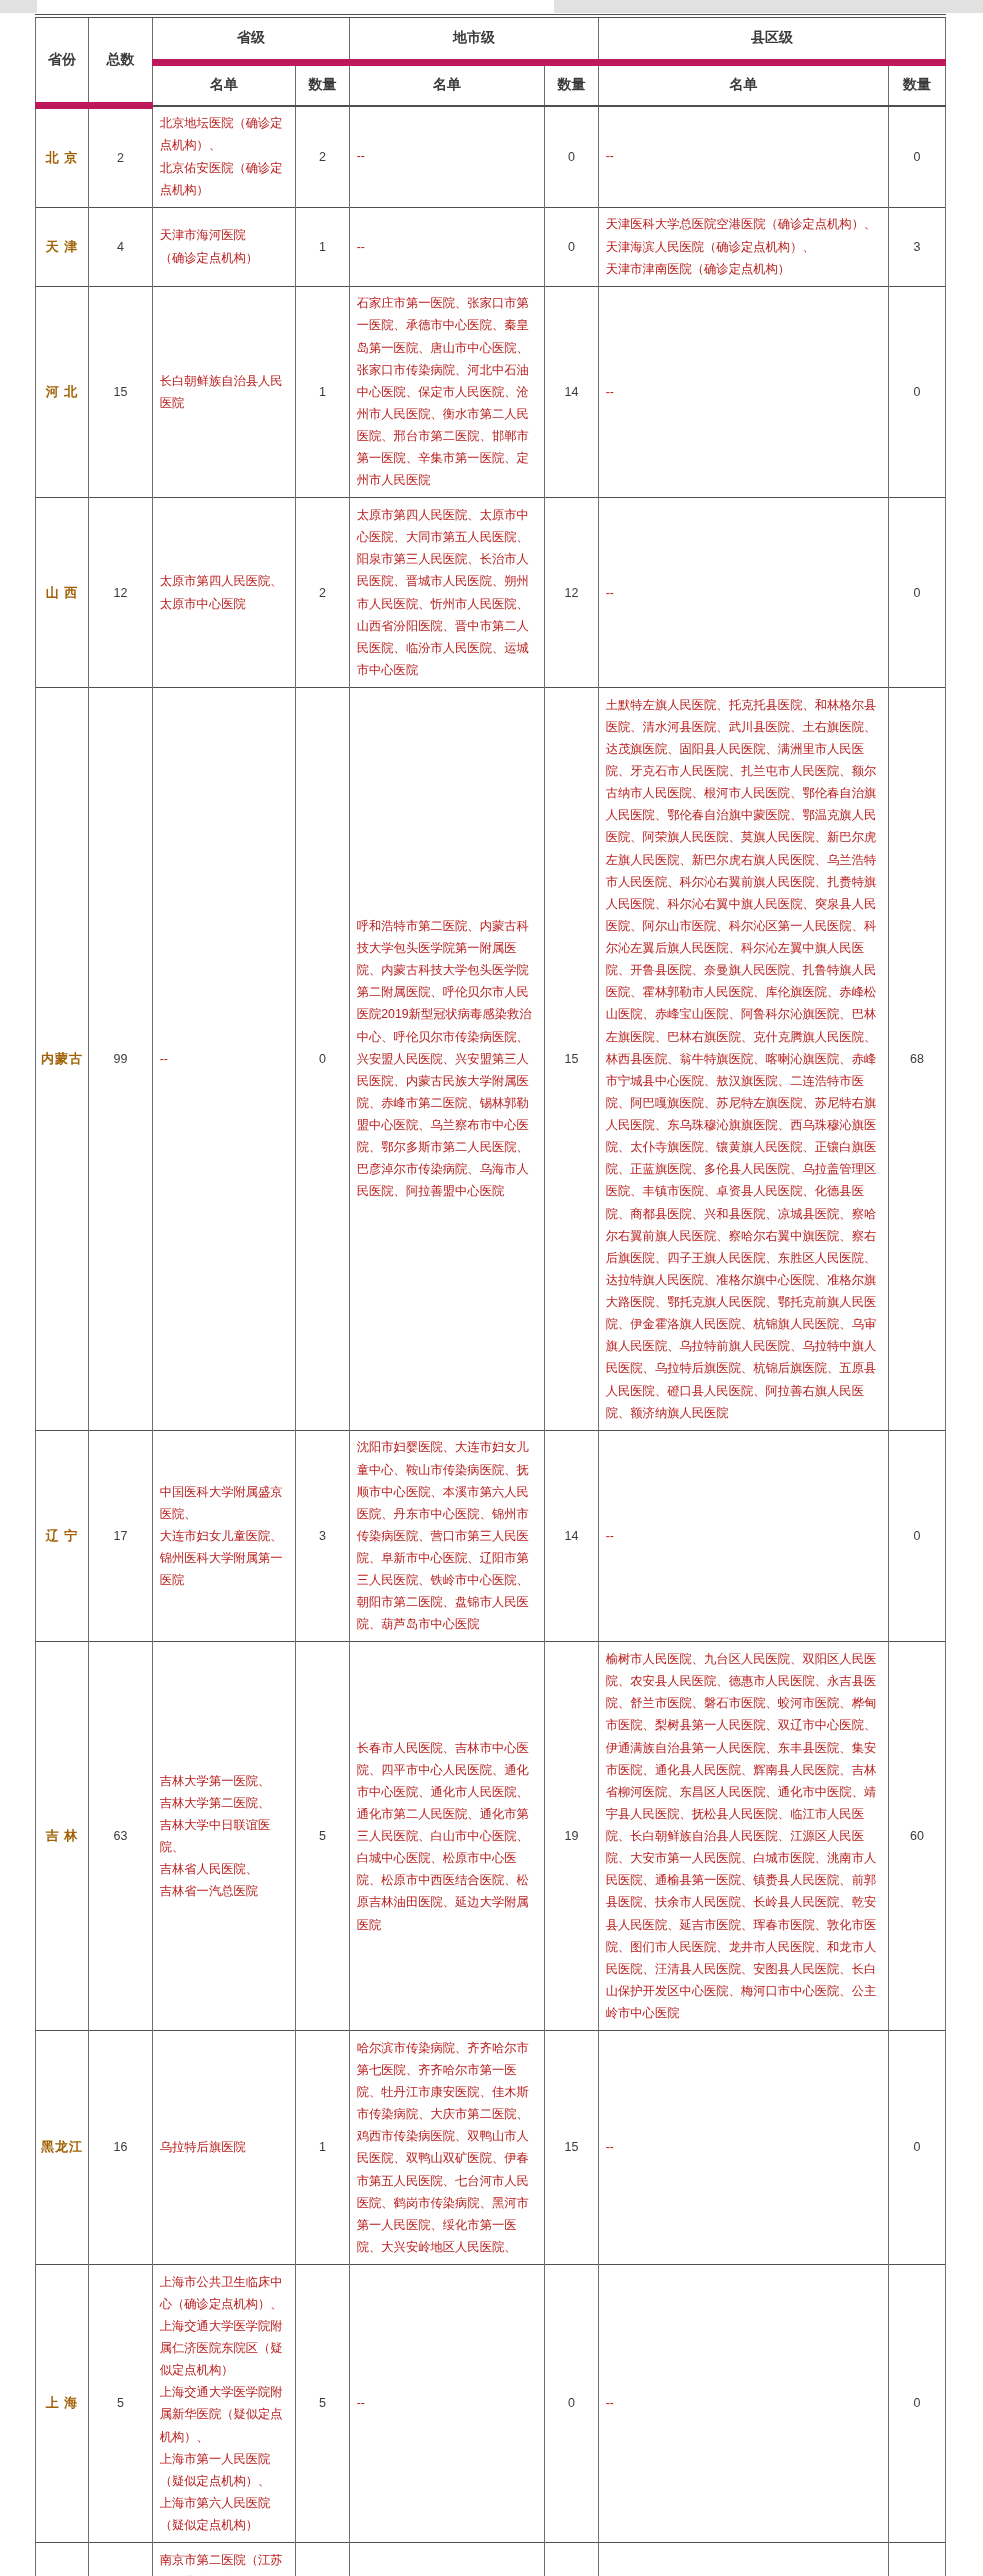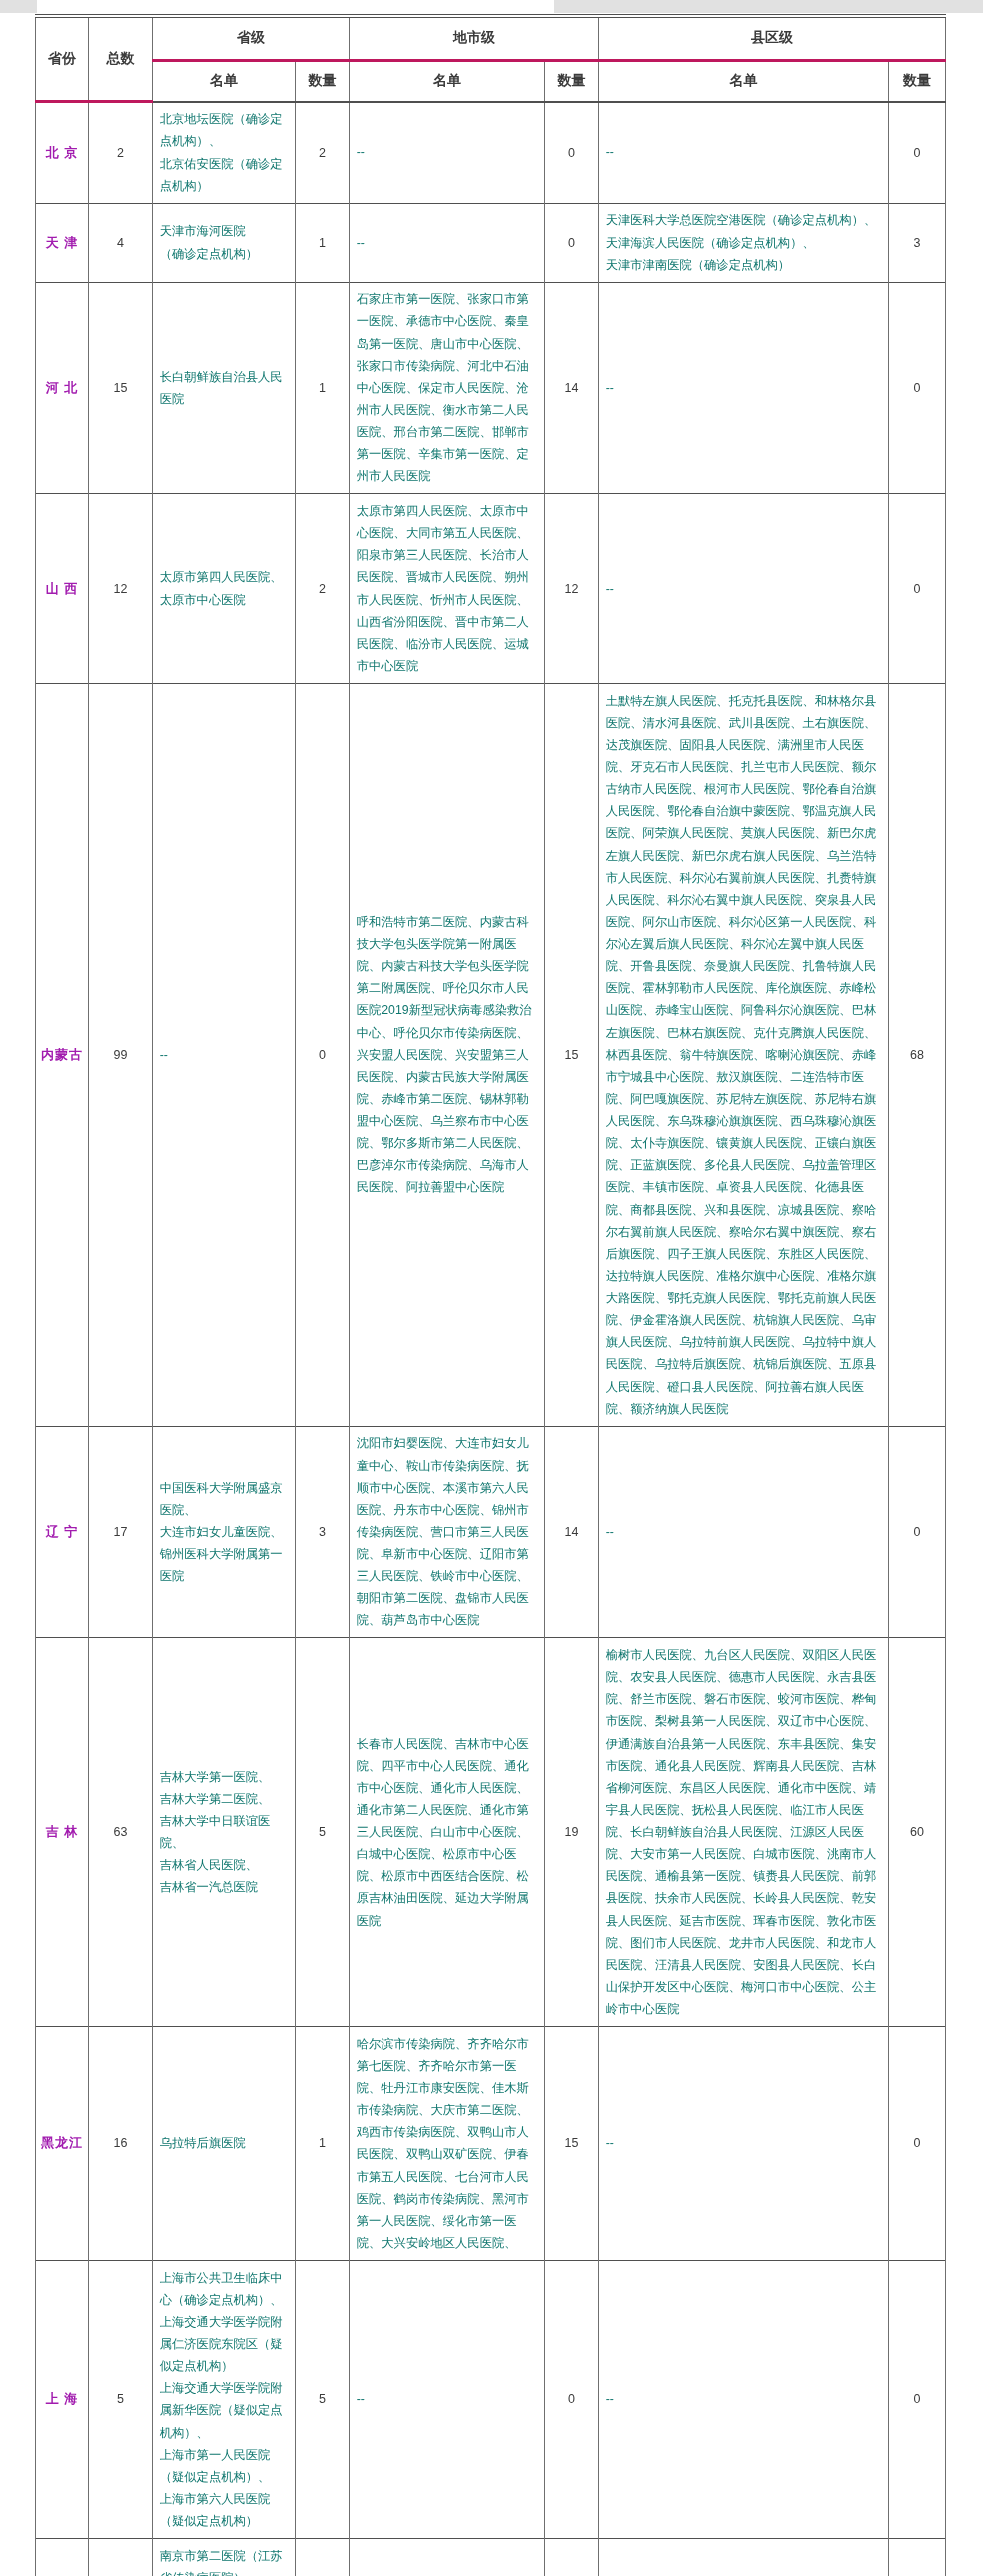--- a/index.html
+++ b/index.html
@@ -30,41 +30,41 @@
   col.c-mcount{width:54px;}
   col.c-clist{width:290px;}
   col.c-ccount{width:57px;}
   th,td{
     border-left:1px solid #6f6f6f;
     border-right:1px solid #6f6f6f;
     vertical-align:middle;
     font-size:12.5px;
     overflow:hidden;
   }
-  thead tr.group-row th{height:39px;border-bottom:3px solid #be185d;}
+  thead tr.group-row th{height:39px;border-bottom:7px solid #be185d;}
   thead th{font-weight:bold;font-size:14px;text-align:center;background:#fff;}
   thead tr.sub-row th{height:37px;}
   thead{border-bottom:2.9px solid #4f4f4f;}
   tbody tr{border-top:1.9px solid #4f4f4f;}
   td.num{text-align:center;font-size:12.5px;}
   td.prov{
     text-align:center;
     font-size:13px;
     letter-spacing:1px;
     font-weight:bold;
-    color:#a21caf;
+    color:#a16207;
   }
   td.list{
     text-align:left;
     padding:5.8px 6.7px;
     line-height:1.8;
     white-space:pre-line;
     word-break:break-all;
     font-size:12.3px;
-    color:#0f766e;
+    color:#b91c1c;
   }
   th.span2{border-bottom:1px solid #6f6f6f;}
 </style>
 </head>
 <body>
 
 <div class="artifact tl"></div>
 <div class="artifact tr"></div>
 
 <table class="main">

